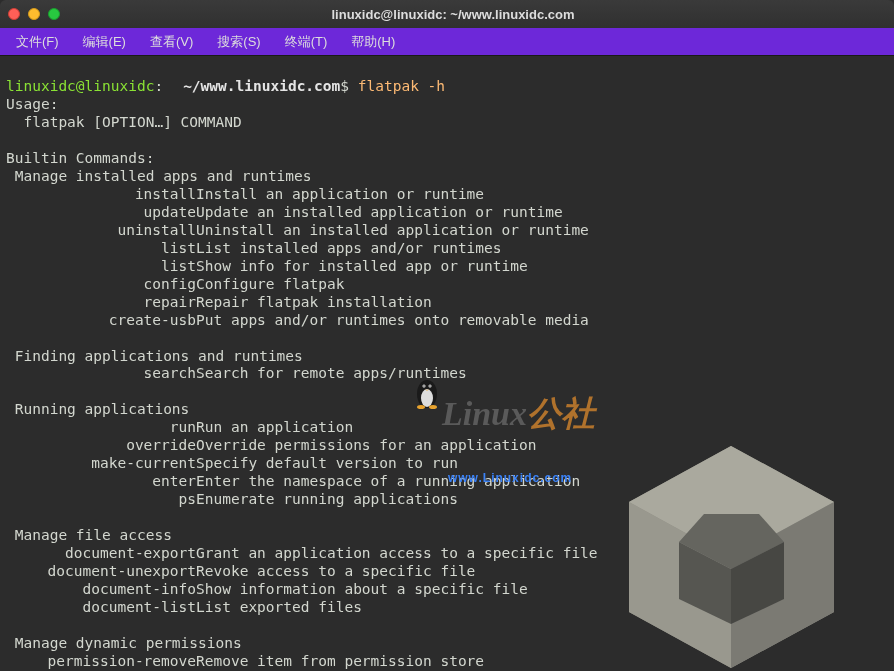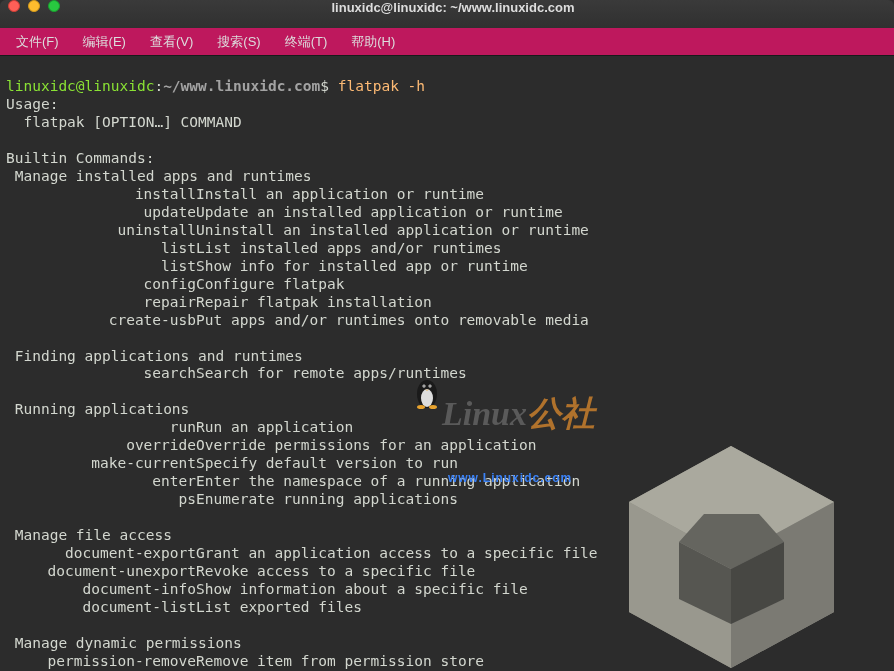--- a/index.html
+++ b/index.html
@@ -9,52 +9,53 @@
       background: #2c2c2c;
       font-family: "DejaVu Sans Mono", "Courier New", monospace;
       font-size: 14.5px;
       overflow: hidden;
       position: relative;
     }
     .titlebar {
       height: 28px;
       background: linear-gradient(#3a3a3a, #303030);
       display: flex;
+      align-items: center;
       padding: 0 8px;
       border-top-left-radius: 6px;
       border-top-right-radius: 6px;
     }
     .window-buttons { display: flex; gap: 8px; }
     .wbtn { width: 12px; height: 12px; border-radius: 50%; }
     .wbtn.close { background: #ff5f57; border: 1px solid #d13f36; }
     .wbtn.min { background: #febc2e; border: 1px solid #d49a1b; }
     .wbtn.max { background: #28c840; border: 1px solid #1a9f2f; }
     .title { flex: 1; text-align: center; color: #ddd; font-family: sans-serif; font-size: 13px; font-weight: bold; padding-right: 40px; }
     .menubar {
       height: 28px;
-      background: #be185d;
+      background: #6d28d9;
       display: flex;
       align-items: center;
       padding: 0 6px;
       gap: 4px;
       border-bottom: 1px solid #1a1a1a;
     }
     .menuitem { color: #ddd; font-family: sans-serif; font-size: 13px; padding: 4px 10px; cursor: pointer; }
     .terminal {
       padding: 4px 6px;
       white-space: pre;
       color: #eee;
       line-height: 1.24;
       position: relative;
       height: calc(100% - 56px);
       overflow: hidden;
     }
     .prompt-user { color: #8ae234; font-weight: normal; }
     .prompt-path { color: #729fcf; font-weight: bold; }
-    .prompt-path.dim { color: #a3a3a3; }
+    .prompt-path.dim { color: #e5e5e5; margin-left: 20px; }
     .cmd { color: #fdba74; }
     .sect { color: #d3d7cf; }
     .c-cmd { display: inline-block; width: 190px; text-align: right; }
     .watermark {
       position: absolute;
       top: 295px;
       left: 425px;
       font-family: "Times New Roman", serif;
       font-size: 34px;
       font-weight: bold;

